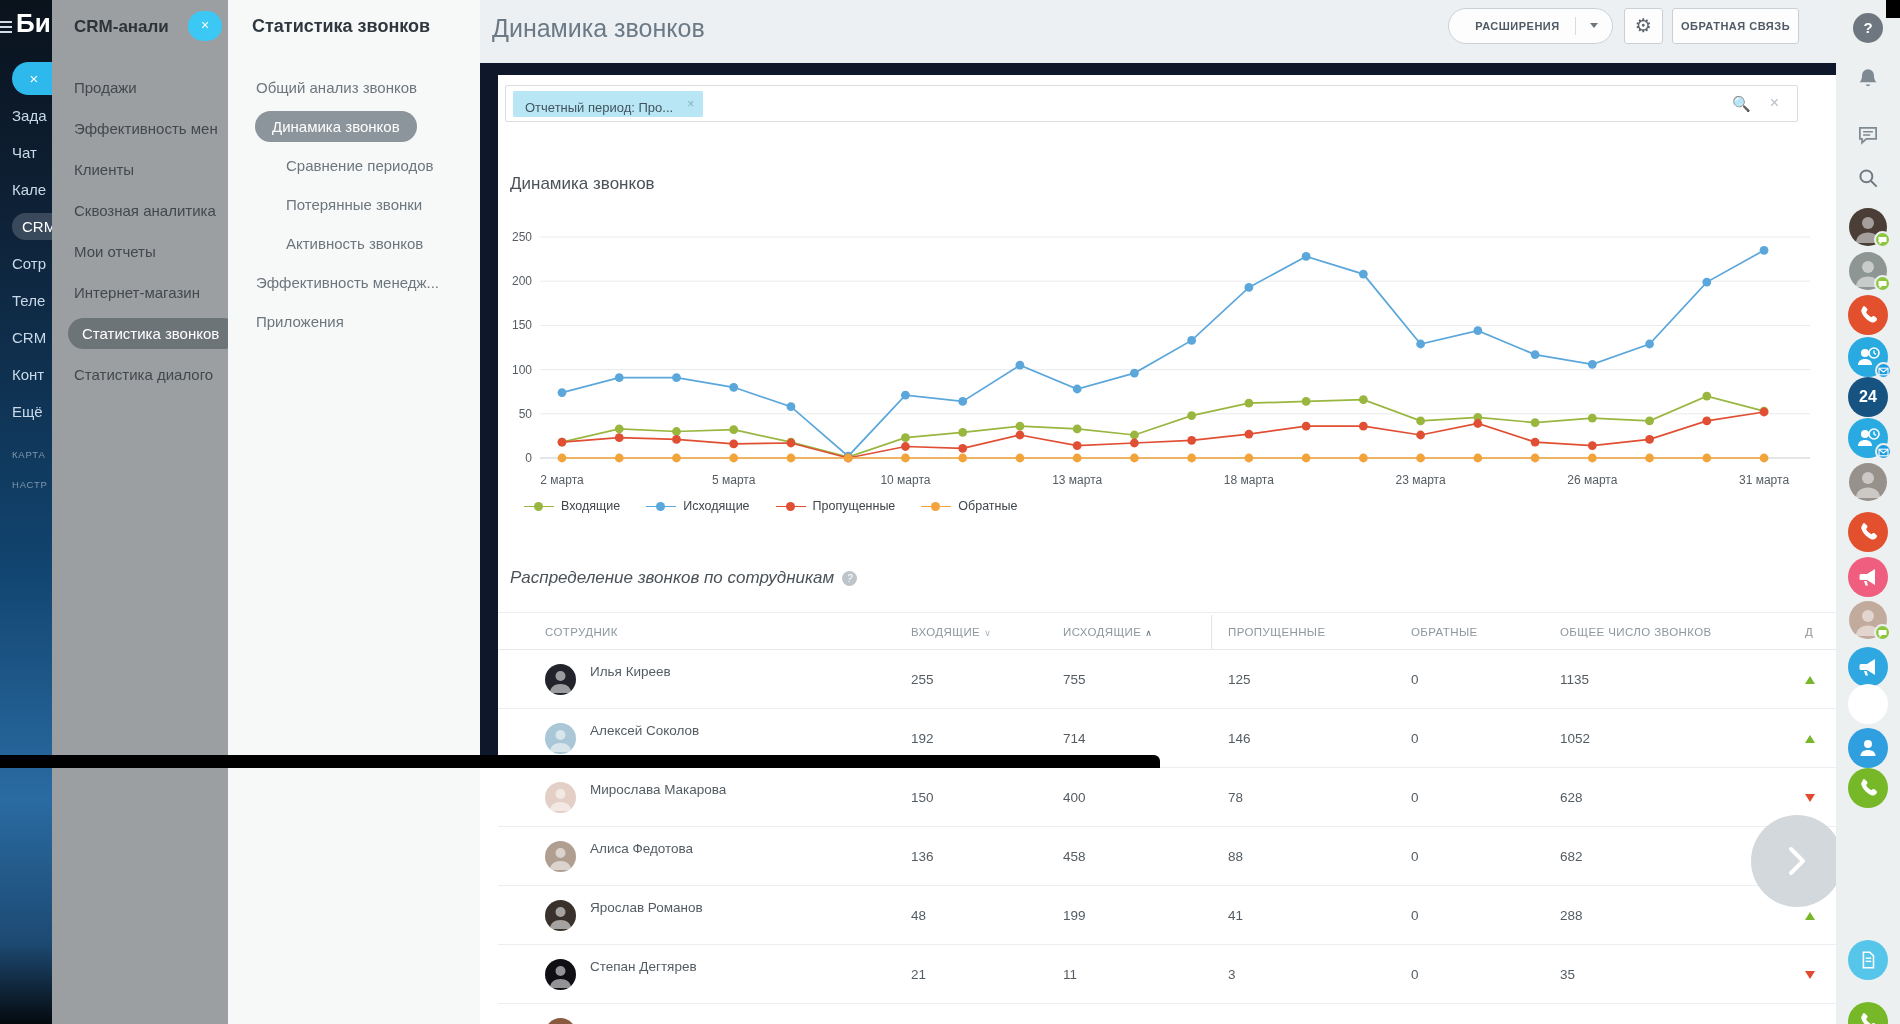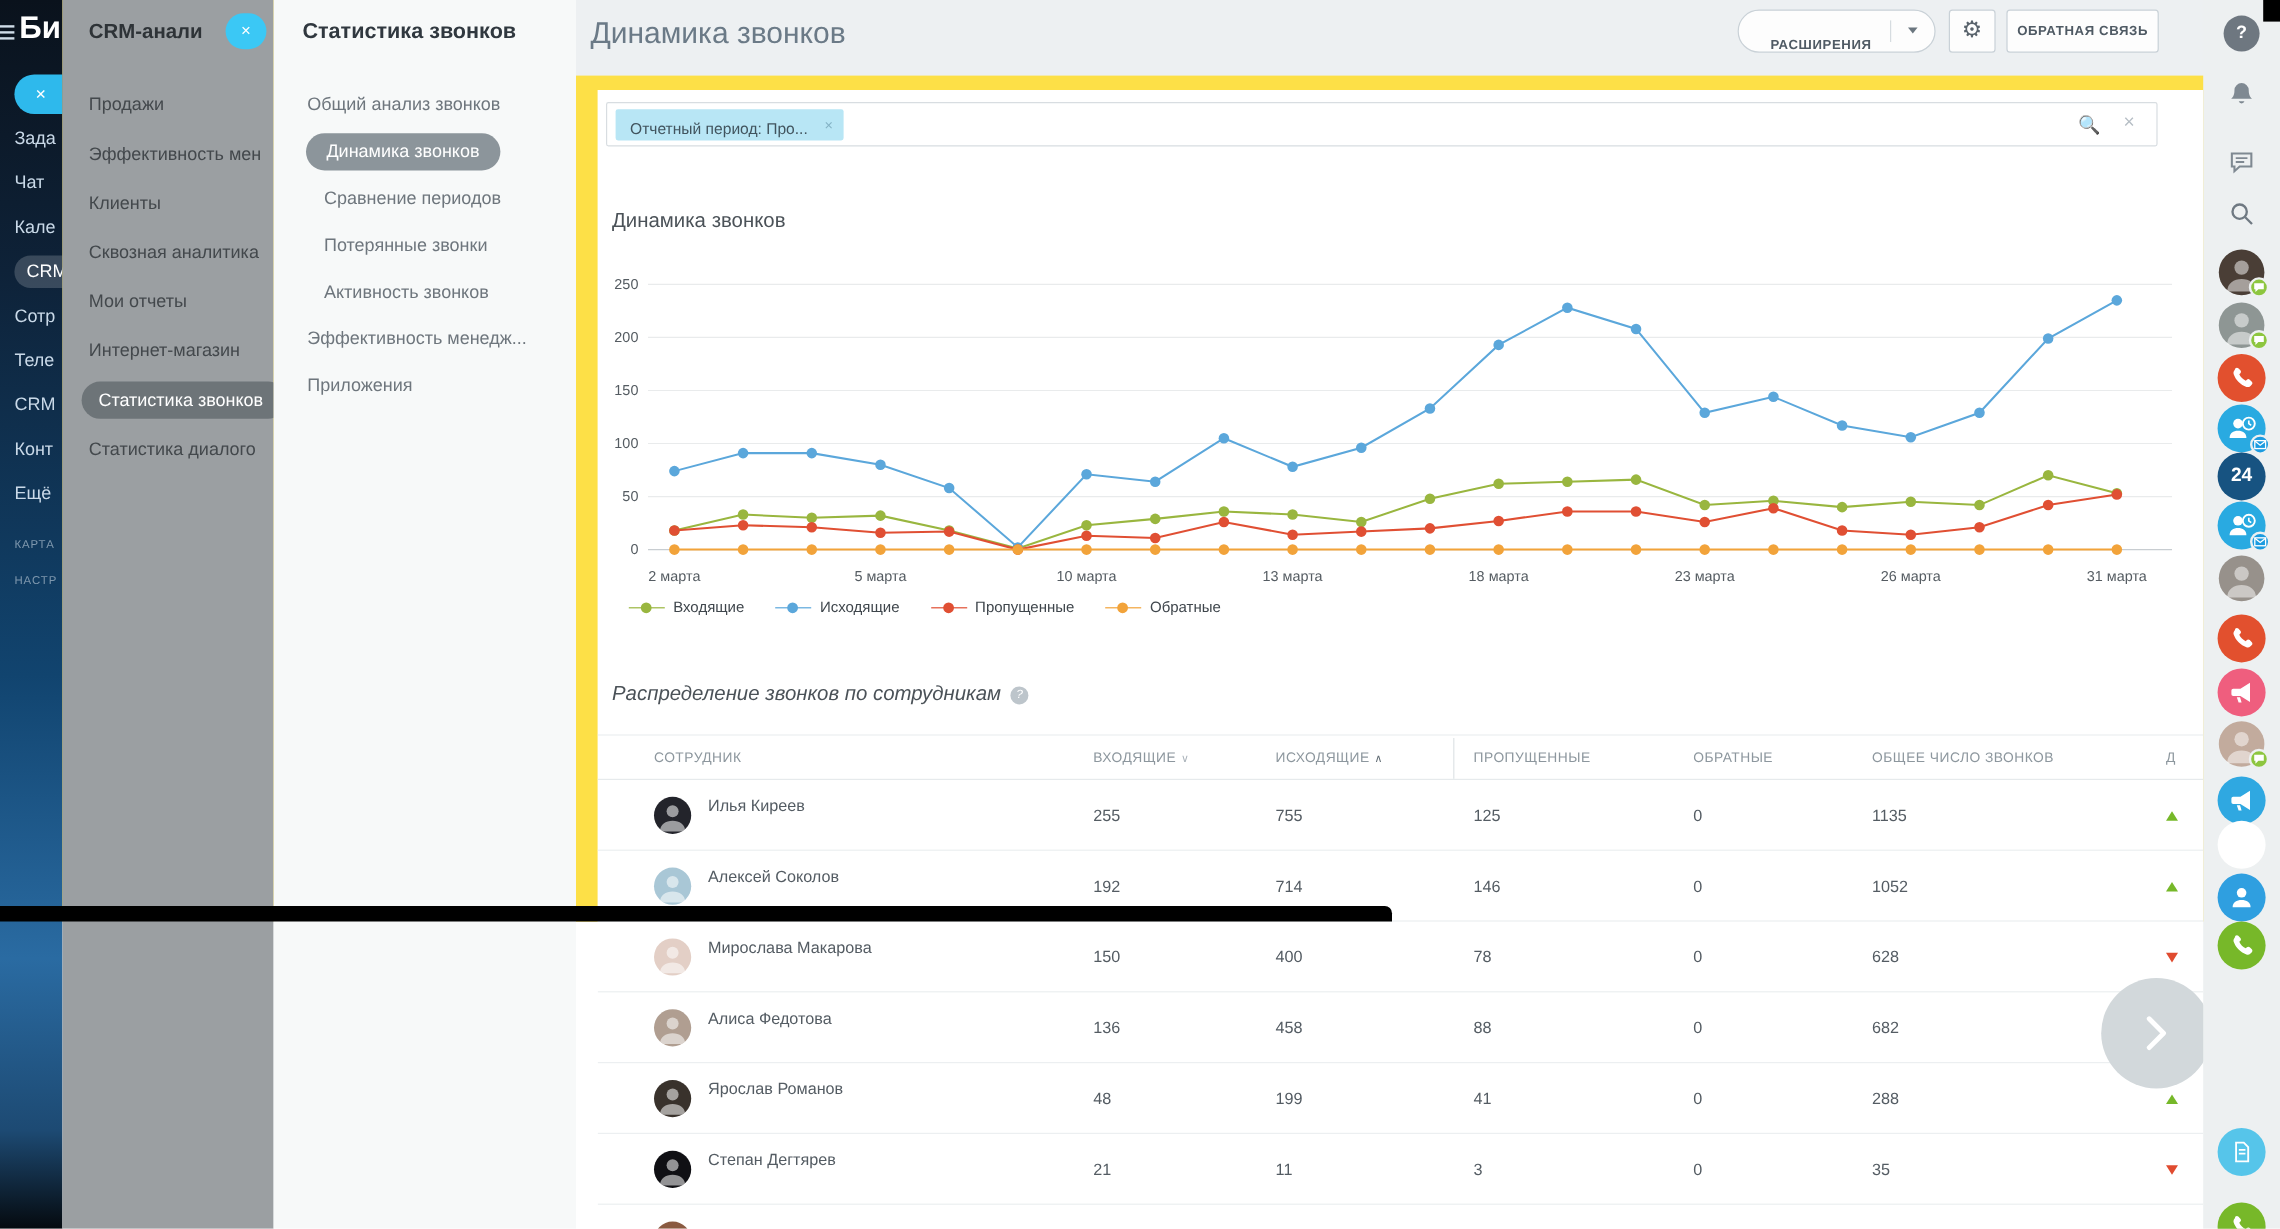--- a/index.html
+++ b/index.html
@@ -1,19 +1,19 @@
 <!DOCTYPE html>
 <html><head>
 <meta charset="utf-8">
 <style>
   * { margin:0; padding:0; box-sizing:border-box; }
   html,body { width:1900px; height:1024px; overflow:hidden; background:#fff;
     font-family:"Liberation Sans", sans-serif; }
   .abs { position:absolute; }
-  #stage { position:relative; width:1900px; height:768px; background:#fde047; }
+  #stage { position:relative; width:1900px; height:768px; background:#0f172a; }
 
   
   #left-sidebar { left:0; top:0; width:52px; height:1024px; overflow:hidden;
     background:linear-gradient(180deg,#0a121c 0%,#0e2238 22%,#11446f 55%,#2a6ba2 78%,#1d4a73 92%,#050a0f 100%); }
   .burger { position:absolute; left:-2px; top:21px; width:14px; }
   .burger i { display:block; height:2px; background:#cfdce8; margin-bottom:3px; }
   .logo { position:absolute; left:16px; top:8px; color:#fff; font-size:26px; font-weight:bold; white-space:nowrap; }
   .bluepill { position:absolute; left:12px; top:62px; width:44px; height:33px; background:#2eb9ec;
     border-radius:17px 0 0 17px; color:#fff; font-size:15px; line-height:33px; text-align:center; }
   .sb-items { position:absolute; left:0; top:97px; width:52px; }
@@ -31,30 +31,30 @@
   .crm-items { position:absolute; left:0; top:67px; width:176px; }
   .crm-item { height:41px; line-height:41px; padding-left:22px; color:#43484c; font-size:15px; white-space:nowrap; }
   .crm-item.sel { padding-left:0; }
   .crm-item.sel span { background:#6d7478; color:#fff; border-radius:16px; padding:7px 20px 7px 14px; margin-left:16px; }
 
   
   #stats-menu { left:228px; top:0; width:252px; height:1024px; background:#f7f9f9; }
   #stats-menu .title { position:absolute; left:24px; top:16px; font-size:18px; font-weight:bold; color:#30383f; white-space:nowrap; }
   .stats-items { position:absolute; left:0; top:68px; width:252px; }
   .stats-item { height:39px; line-height:39px; padding-left:28px; color:#6e767d; font-size:15px; white-space:nowrap; cursor:pointer; }
-  .stats-item.ind { padding-left:42px; }
+  .stats-item.ind { padding-left:58px; }
   .stats-item.sel { padding-left:0; }
   .stats-item.sel span { background:#8c959b; color:#fff; border-radius:16px; padding:7px 17px; margin-left:27px; }
 
   
   #header-band { left:480px; top:0; width:1420px; height:63px; background:#edf0f2; }
   #page-title { position:absolute; left:492px; top:14px; font-size:25px; color:#6b7a87; font-weight:400; }
   .hbtn { position:absolute; top:8px; height:36px; background:#fdfdfd; border:1px solid #c9d1d7;
     color:#4f5a64; font-size:11px; font-weight:bold; letter-spacing:.5px; text-align:center; cursor:pointer; }
-  #ext-btn { left:1448px; width:165px; border-radius:18px; line-height:34px; padding:12px 46px 0 20px; }
+  #ext-btn { left:1448px; width:165px; border-radius:18px; line-height:34px; padding:0 46px 0 20px; }
   #ext-btn .div { position:absolute; right:36px; top:8px; width:1px; height:18px; background:#d6dce0; }
   #ext-btn .car { position:absolute; right:14px; top:14px; width:0; height:0;
     border-left:4px solid transparent; border-right:4px solid transparent; border-top:5px solid #6b767f; }
   #gear-btn { left:1624px; width:39px; border-radius:3px; font-size:19px; line-height:33px; color:#59636c; font-weight:normal; }
   #fb-btn { left:1672px; width:127px; border-radius:3px; line-height:34px; }
 
   
   #panel { left:498px; top:75px; width:1338px; height:949px; background:#fff; overflow:hidden; }
   #filter-bar { position:absolute; left:7px; top:10px; width:1293px; height:37px; background:#fff;
     border:1px solid #d8dde1; border-radius:2px; }

